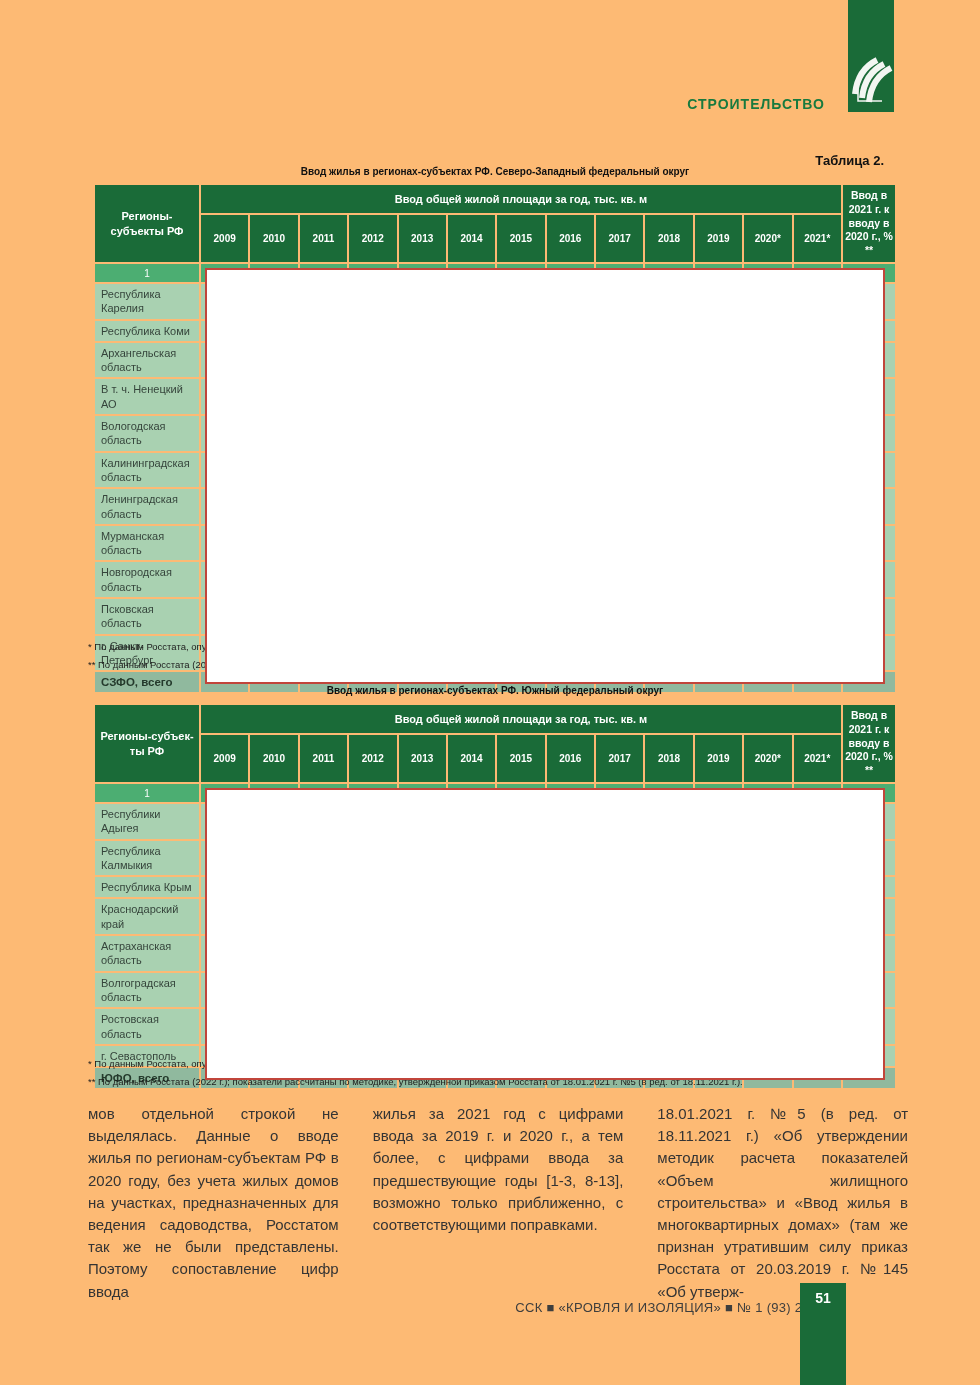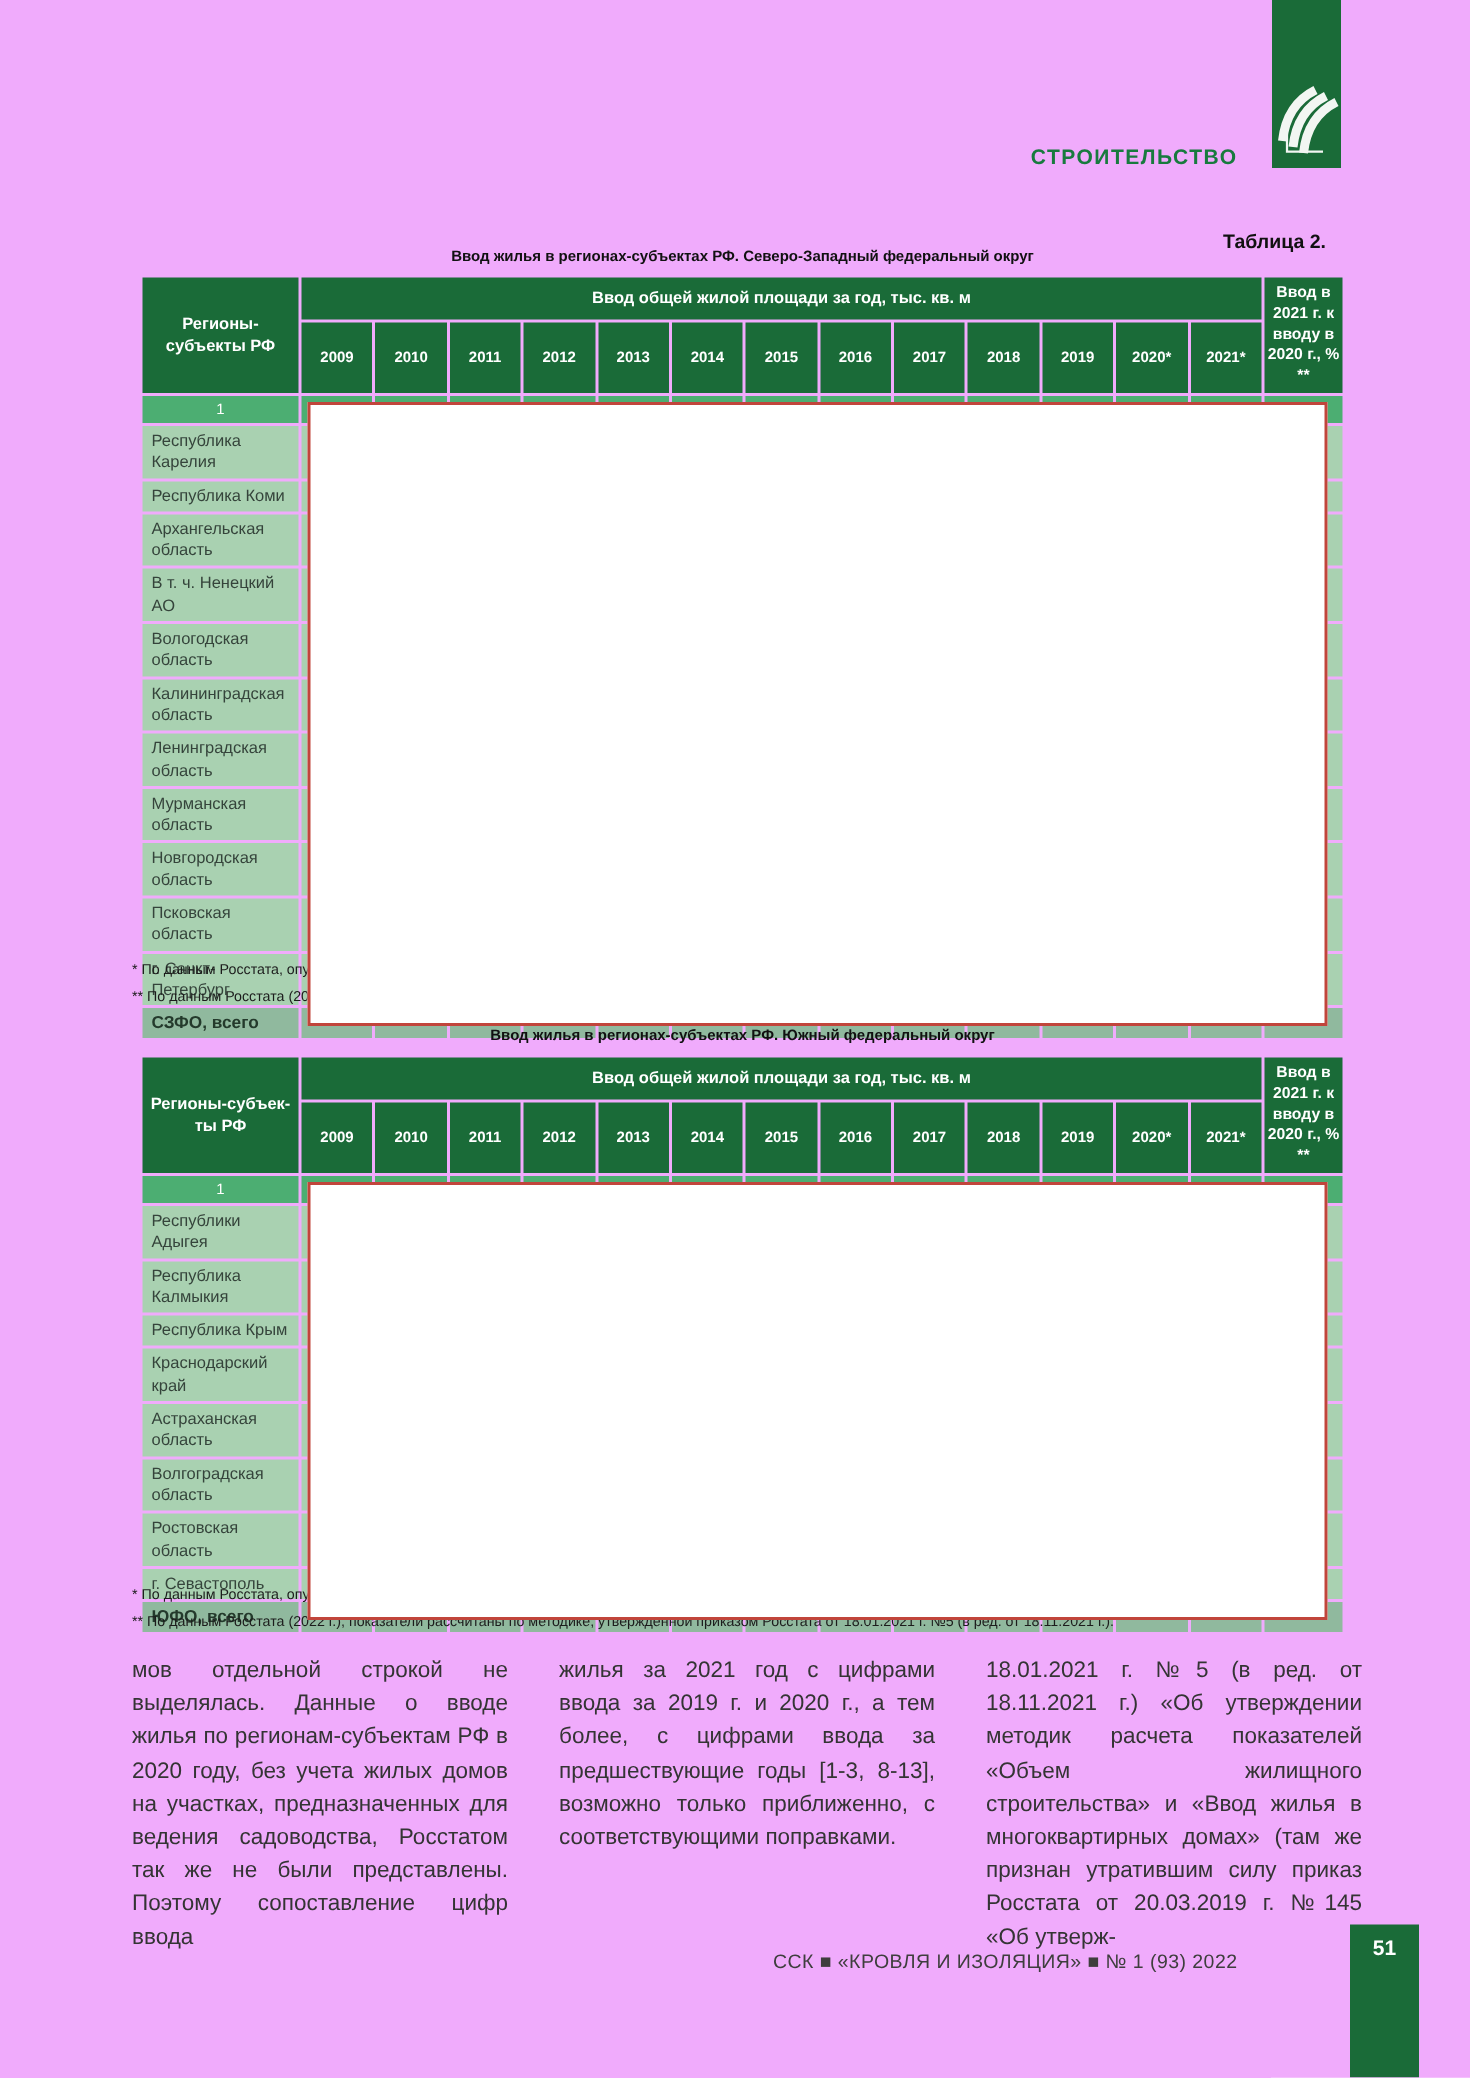--- a/index.html
+++ b/index.html
@@ -1,17 +1,17 @@
 <!DOCTYPE html>
 <html lang="ru"><head>
 <meta charset="utf-8">
 <style>
   * { margin:0; padding:0; box-sizing:border-box; }
   body { background:#fff; font-family:"Liberation Sans", sans-serif; }
-  .page { position:relative; width:980px; height:1385px; background:#f0abfc; overflow:hidden; }
+  .page { position:relative; width:980px; height:1385px; background:#fdba74; overflow:hidden; }
 
   
   .section-label { position:absolute; top:96px; right:155px; color:#187a3e; font-size:14px; font-weight:bold; letter-spacing:1px; }
   .logo { position:absolute; left:848px; top:0; width:46px; height:112px; }
 
   
   .caption { position:absolute; right:96px; font-size:13px; font-weight:bold; color:#111; }
   .cap2 { top:153px;margin-left:36px; } .cap3 { top:668px; }
   .tbl-title { position:absolute; left:93px; width:804px; text-align:center; font-size:10px; font-weight:bold; color:#111; }
   .tt2 { top:166px; } .tt3 { top:685px; }
@@ -41,21 +41,21 @@
   .fn3a { top:1058px; } .fn3b { top:1076px; }
 
   
   .body-cols { position:absolute; left:88px; top:1103px; width:820px; display:flex; gap:34px; }
   .bcol { width:262px; font-size:15px; line-height:1.48; color:#343434; text-align:justify; }
   .bcol p { margin:0; }
   .bcol p.indent { text-indent:24px; }
 
   
   .footer { position:absolute; top:1300px; right:155px; font-size:13px; color:#3e3e3d; letter-spacing:0.3px; }
-  .pagenum-box { position:absolute; left:900px; top:1283px; width:46px; height:102px; background:#1a6b38; text-align:center; }
+  .pagenum-box { position:absolute; left:800px; top:1283px; width:46px; height:102px; background:#1a6b38; text-align:center; }
   .pagenum-box span { display:inline-block; margin-top:7px; color:#fff; font-size:14px; font-weight:bold; }
 </style>
 </head>
 <body>
 
 <div class="page">
 
   <div class="section-label">СТРОИТЕЛЬСТВО</div>
 
   <div class="logo">

